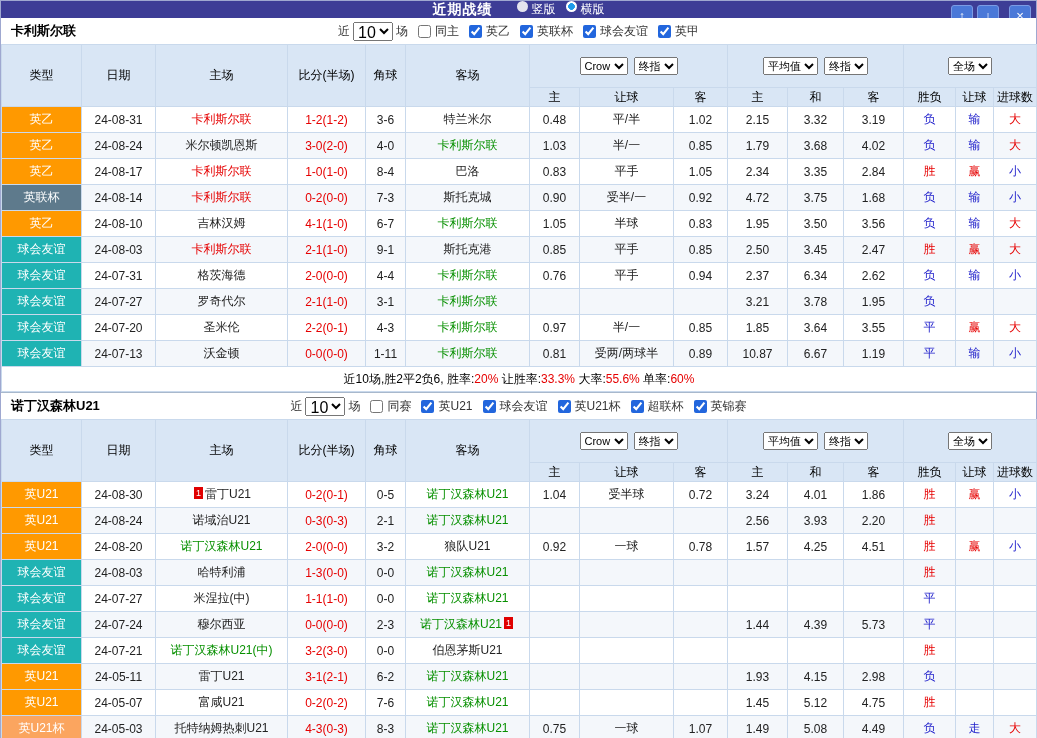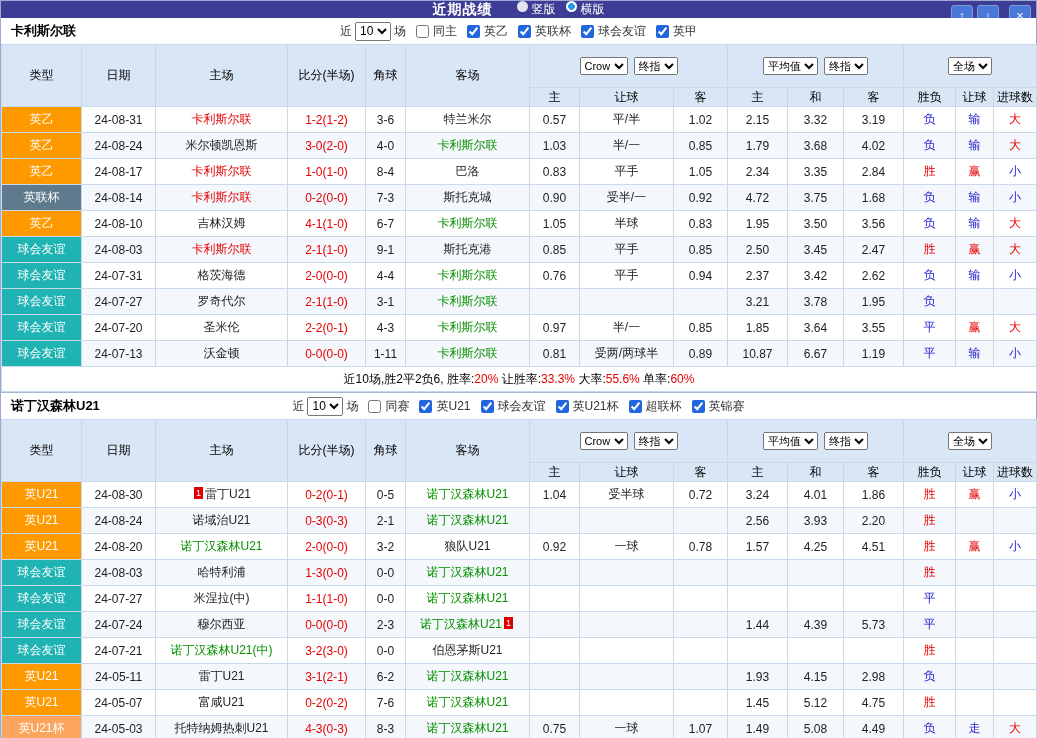--- a/index.html
+++ b/index.html
@@ -22,21 +22,21 @@
   .topbar-buttons{position:absolute;right:5px;top:4px;display:flex;gap:4px}
   .tb-btn{width:22px;height:22px;background:var(--button_blue);color:#fff;border:1px solid #7B9BE4;
           border-radius:3px;font-size:13px;line-height:20px;text-align:center;cursor:pointer;user-select:none}
   .tb-btn.close{margin-left:6px}
   
   .block{border-top:1px solid #A8B8CC}
   .block:first-child{border-top:none}
   .title-row{height:26px;position:relative;display:flex;align-items:center;background:#fff}
   .team-name{position:absolute;left:10px;font-weight:bold;font-size:13px;color:#000}
   .controls{margin:0 auto;display:flex;align-items:center;gap:3px;font-size:12px;color:#333}
-  .controls select{font-size:12px;height:19px}
+  .controls select{font-size:16px;height:19px}
   .controls input[type=checkbox]{width:13px;height:13px;margin:0 1px 0 7px;accent-color:#2266DD}
   
   table.grid{width:100%;border-collapse:collapse;table-layout:fixed}
   .grid th,.grid td{border:1px solid var(--grid_border);text-align:center;font-size:12px;
         padding:0 1px;white-space:nowrap;overflow:hidden}
   .grid thead th{background:var(--header_bg);font-weight:normal;color:#000}
   .grid tr.h1 th{height:23px}
   .grid tr.h2 th{height:19px}
   .ddcell select{font-size:11px;height:18px;margin:12px 3px;max-width:46%}
   .grid tbody td{height:26px}
@@ -148,21 +148,21 @@
         </tr>
       </thead>
       <tbody>
             <tr>
               <td class="type-cell t-orange">英乙</td>
               <td>24-08-31</td>
               <td><span class="c-red">卡利斯尔联</span></td>
               <td class="score">1-2(1-2)</td>
               <td>3-6</td>
               <td><span>特兰米尔</span></td>
-              <td>0.57</td>
+              <td>0.48</td>
               <td>平/半</td>
               <td>1.02</td>
               <td>2.15</td>
               <td>3.32</td>
               <td>3.19</td>
               <td class="c-blue">负</td>
               <td class="c-blue">输</td>
               <td class="c-red">大</td>
             </tr>
             <tr>
@@ -254,21 +254,21 @@
               <td class="type-cell t-teal">球会友谊</td>
               <td>24-07-31</td>
               <td><span>格茨海德</span></td>
               <td class="score">2-0(0-0)</td>
               <td>4-4</td>
               <td><span class="c-green">卡利斯尔联</span></td>
               <td>0.76</td>
               <td>平手</td>
               <td>0.94</td>
               <td>2.37</td>
-              <td>3.42</td>
+              <td>6.34</td>
               <td>2.62</td>
               <td class="c-blue">负</td>
               <td class="c-blue">输</td>
               <td class="c-blue">小</td>
             </tr>
             <tr>
               <td class="type-cell t-teal">球会友谊</td>
               <td>24-07-27</td>
               <td><span>罗奇代尔</span></td>
               <td class="score">2-1(1-0)</td>

